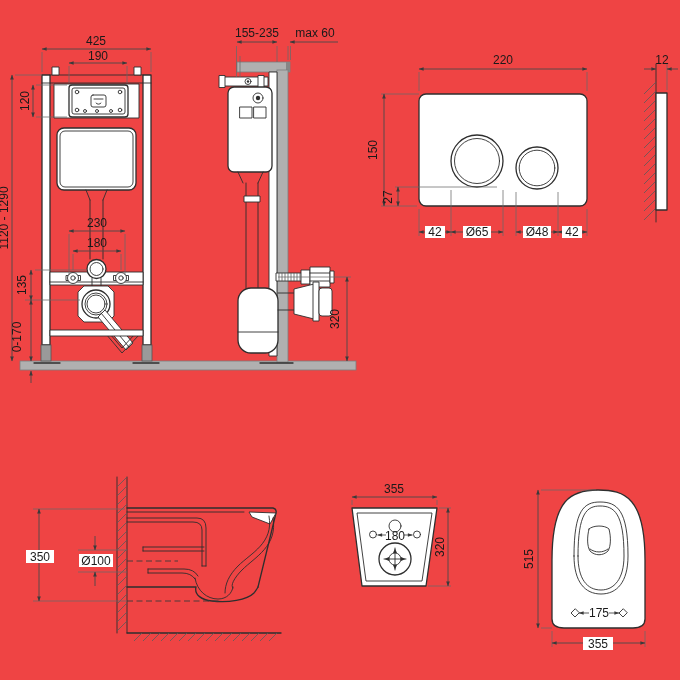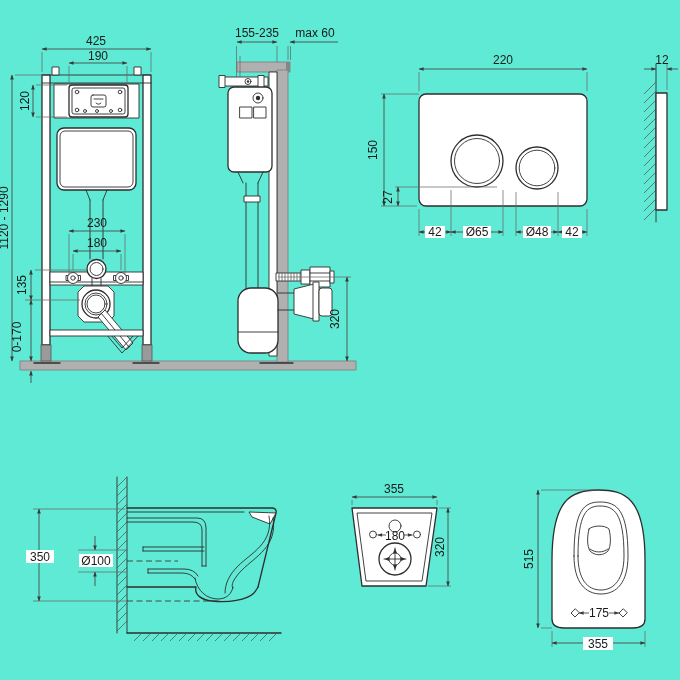--- a/index.html
+++ b/index.html
@@ -1,16 +1,16 @@
 <!DOCTYPE html>
 <html><head>
 <meta charset="utf-8">
 <style>
   html,body{margin:0;padding:0;background:#fff;}
-  #canvas{position:relative;width:680px;height:680px;background:#5eead4;overflow:hidden;}
+  #canvas{position:relative;width:680px;height:680px;background:#ef4444;overflow:hidden;}
   svg{display:block;}
   .ol  {fill:none;stroke:#2e2e2e;stroke-width:1.3;stroke-linejoin:round;stroke-linecap:round;}
   .ol2 {fill:none;stroke:#2e2e2e;stroke-width:.9;stroke-linejoin:round;stroke-linecap:round;}
   .fw  {fill:#ffffff;stroke:#2e2e2e;stroke-width:1.3;stroke-linejoin:round;}
   .fw2 {fill:#ffffff;stroke:#2e2e2e;stroke-width:.9;stroke-linejoin:round;}
   .dim {fill:none;stroke:#4a4a4a;stroke-width:.9;}
   .ext {fill:none;stroke:#6a6a6a;stroke-width:.75;}
   .dash{fill:none;stroke:#3a3a3a;stroke-width:.9;stroke-dasharray:6 3.5;}
   .hatch{fill:none;stroke:#5a5a5a;stroke-width:.8;}
   .gray{fill:#b0b0b0;stroke:#7d7d7d;stroke-width:.8;}

